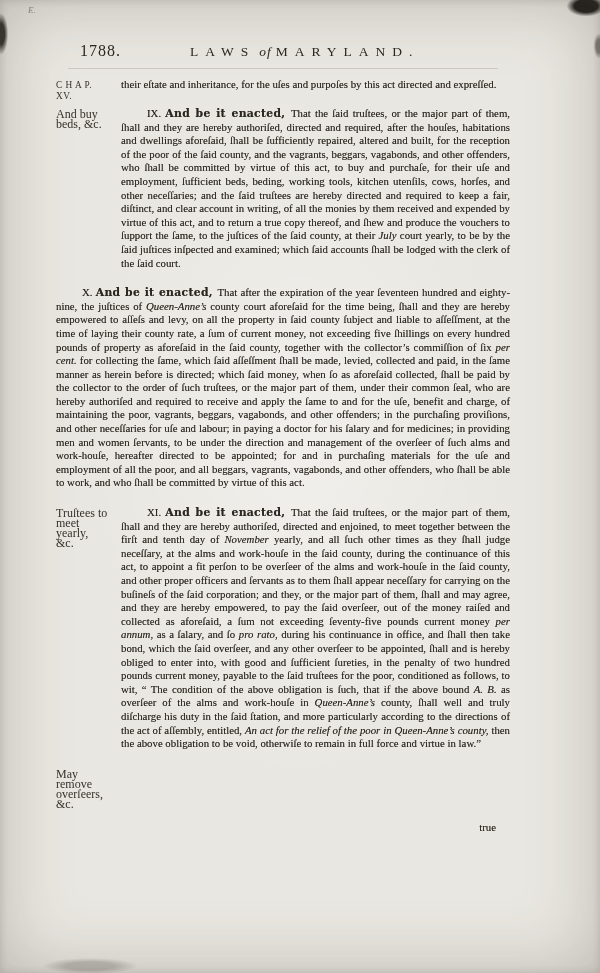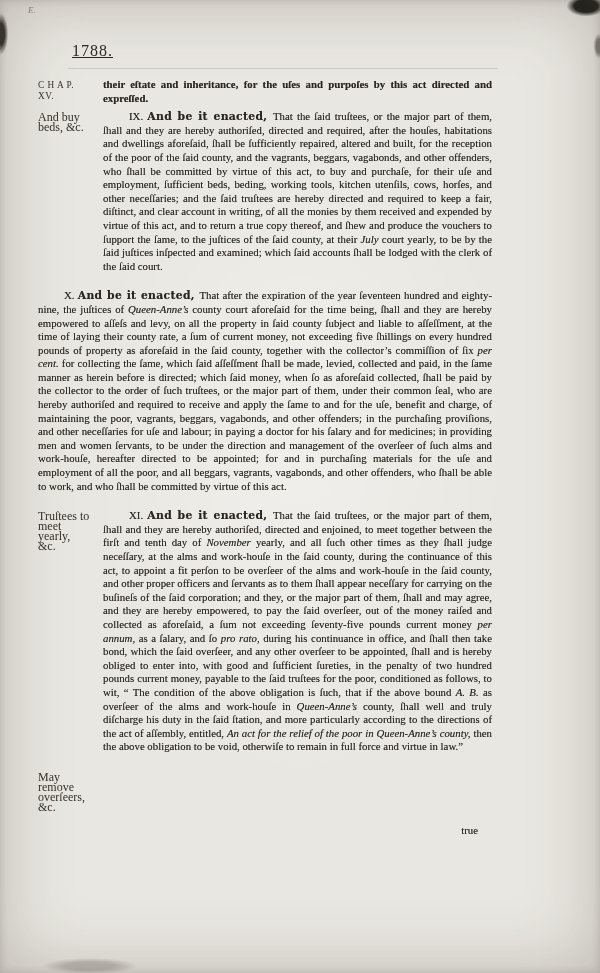--- a/index.html
+++ b/index.html
@@ -18,67 +18,70 @@
     overflow:hidden;
     font-family:"Liberation Serif","DejaVu Serif",serif;
     color:#2b2720;
   }
   .pencil-mark {
     position:absolute; left:28px; top:6px; width:16px; height:9px;
     color:rgba(70,65,58,0.55); font-size:9px; line-height:9px; font-style:italic;
   }
   .header { position:absolute; left:0; top:42px; width:100%; height:26px; }
   .year {
-    position:absolute; left:72px; top:0;
-    font-size:16px; letter-spacing:1px;text-decoration:underline;
+    position:absolute; left:80px; top:0;
+    font-size:16px; letter-spacing:1px;
   }
   .running-title {
     position:absolute; left:190px; top:2px;
     font-size:13.5px; white-space:nowrap;
   }
   .running-title .caps { letter-spacing:7px; }
   .running-title .of { font-style:italic; letter-spacing:1px; padding:0 4px; }
   .header-rule {
     position:absolute; left:68px; top:68px; width:430px; height:1px;
     background:rgba(60,52,40,0.16);
   }
-  main { position:absolute; left:38px; top:78px; width:454px; }
+  main { position:absolute; left:56px; top:78px; width:454px; }
   .section-row { display:flex; margin-bottom:16px; }
   .section-row.cont-row { margin-bottom:5px; }
   .margin-note {
     flex:0 0 58px; width:58px; padding-right:7px; padding-top:2px;
     font-size:12px; line-height:10px; white-space:pre-line;
     color:#35302a;
   }
   .margin-note.chapter { font-size:9.3px; line-height:11px; letter-spacing:0.5px; }
   .para {
     flex:1; margin:0;
     font-size:10.8px; line-height:13.6px;
     text-align:justify; text-indent:26px;
     text-shadow:0 0 0.4px rgba(43,39,32,0.55);
   }
-  .para.cont { text-indent:0;font-weight:bold; }
+  .para.cont { text-indent:0; }
   .sec-num { }
   .enacting { font-weight:bold; letter-spacing:0.3px; font-family:"DejaVu Serif","Liberation Serif",serif; }
   .it { font-style:italic;margin-top:26px; }
   .catchword {
     text-align:right; padding-right:14px; margin-top:-4px;
     font-size:10.8px; line-height:13px;
     text-shadow:0 0 0.4px rgba(43,39,32,0.55);
   }
 </style>
 </head>
 <body>
 
 <div class="page">
 
   <div class="pencil-mark">E.</div>
 
   <div class="header">
     <div class="year">1788.</div>
+    <div class="running-title">
+      <span class="caps">LAWS</span><span class="of">of</span><span class="caps">MARYLAND.</span>
+    </div>
   </div>
   <div class="header-rule"></div>
 
   <main>
     <div>
         <div class="section-row cont-row">
           <div class="margin-note chapter">C H A P.
 XV.</div>
           <p class="para cont"><span>their eſtate and inheritance, for the uſes and purpoſes by this act directed and expreſſed.</span></p>
         </div>

